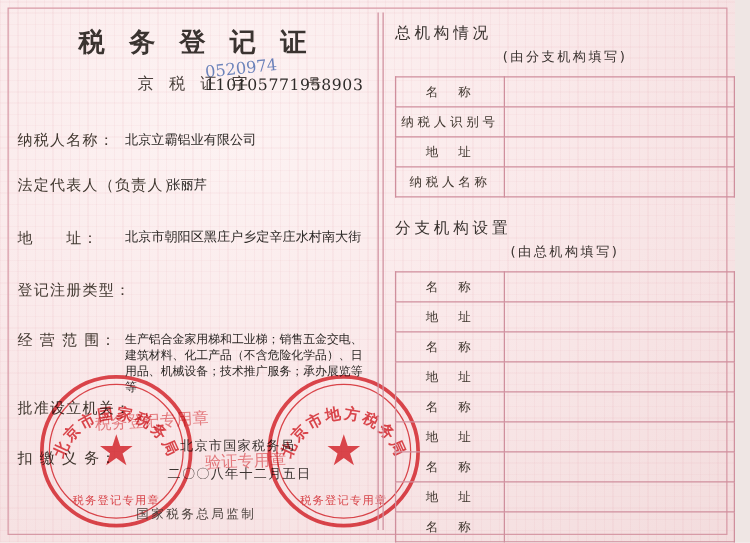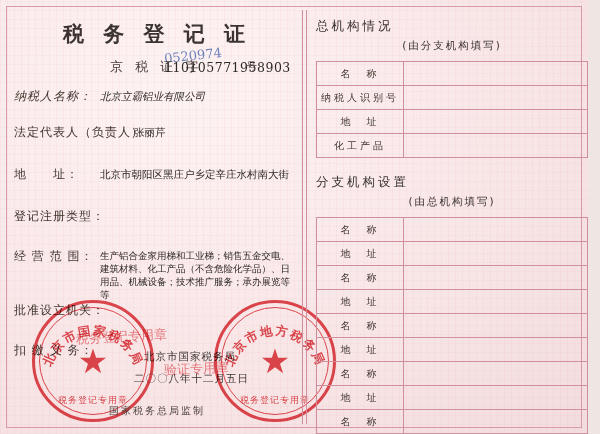--- a/index.html
+++ b/index.html
@@ -206,21 +206,21 @@
 
     <div class="title">税 务 登 记 证</div>
     <div class="handwrite-top">0520974</div>
 
     <div class="certline">
       <span class="lbl">京 税 证 字</span>
       <span class="num">110105771958903</span>
       <span class="zi">号</span>
     </div>
 
-    <div class="row" style="margin-top:8px;font-style:italic;">
+    <div class="row" style="margin-top:24px;">
       <span class="label">纳税人名称：</span>
       <span class="value">北京立霸铝业有限公司</span>
     </div>
 
     <div class="row" style="margin-top:16px;">
       <span class="label">法定代表人（负责人）：</span>
       <span class="value" style="left:120px;">张丽芹</span>
     </div>
 
     <div class="row" style="margin-top:22px;">
@@ -299,21 +299,21 @@
       </tr>
       <tr>
         <td class="k">纳税人识别号</td>
         <td class="v"></td>
       </tr>
       <tr>
         <td class="k">地　址</td>
         <td class="v"></td>
       </tr>
       <tr>
-        <td class="k">化工产品</td>
+        <td class="k">纳税人名称</td>
         <td class="v"></td>
       </tr>
     </tbody>
       </table>
 
     <div class="gap"></div>
 
     <div class="rtitle">分支机构设置</div>
     <div class="rsub">(由总机构填写)</div>
 

